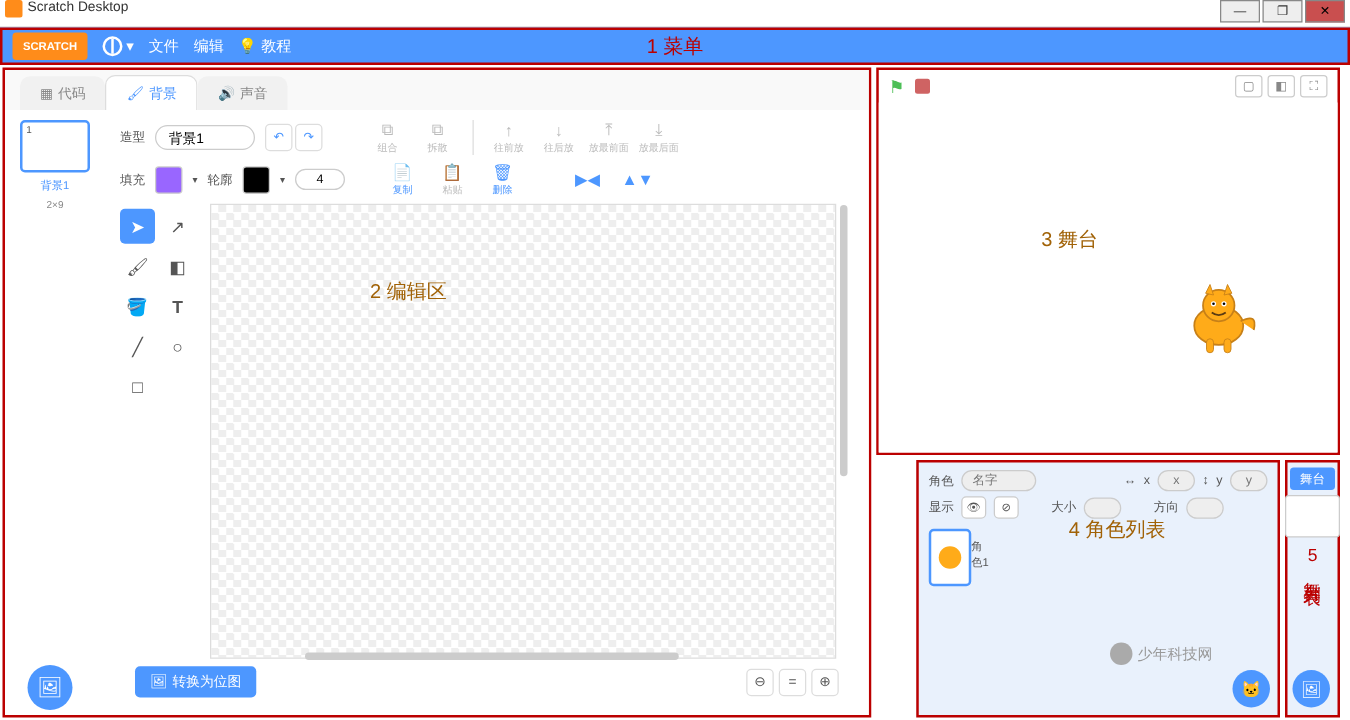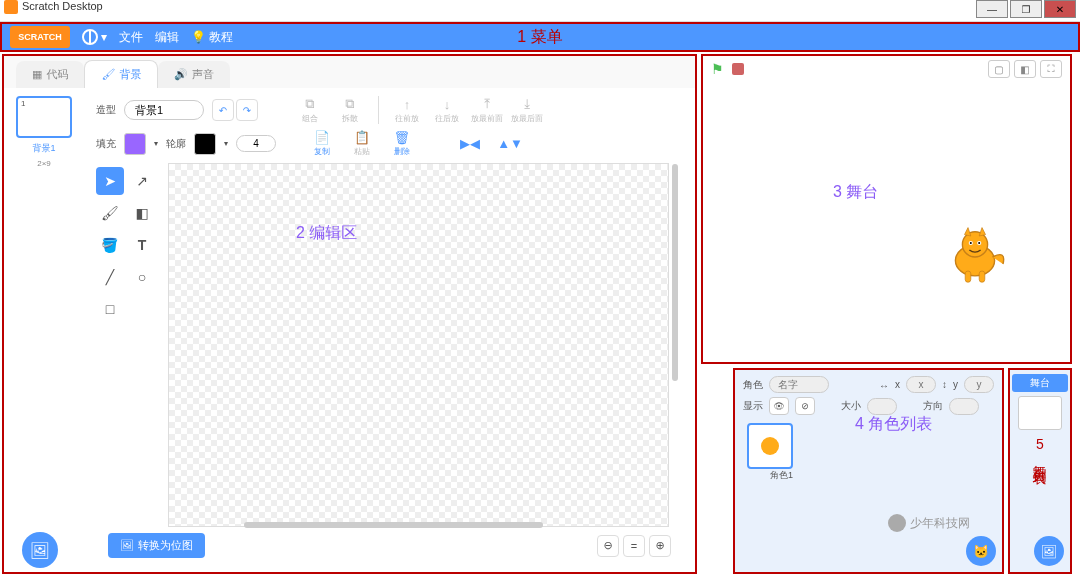--- a/index.html
+++ b/index.html
@@ -54,21 +54,21 @@
 .stroke-w { border: 1px solid #ccc; border-radius: 10px; width: 40px; text-align: center; font-size: 10px; padding: 2px; }
 
 .canvas-area { flex: 1; display: flex; gap: 8px; position: relative; }
 .tool-palette { width: 64px; display: flex; flex-wrap: wrap; gap: 4px; align-content: flex-start; padding-top: 4px; }
 .tool { width: 28px; height: 28px; display: flex; align-items: center; justify-content: center; border-radius: 4px; font-size: 14px; cursor: pointer; color: #555; }
 .tool.active { background: #4d97ff; color: #fff; }
 .canvas { flex: 1; background: repeating-conic-gradient(#eee 0% 25%, #fff 0% 50%) 0 0 / 12px 12px; border: 1px solid #ddd; position: relative; margin-right: 14px; }
 .canvas .scroll-v { position: absolute; right: -10px; top: 0; width: 6px; height: 60%; background: #ccc; border-radius: 3px; }
 .canvas .scroll-h { position: absolute; bottom: -2px; left: 15%; width: 60%; height: 6px; background: #ccc; border-radius: 3px; }
 
-.annot { position: absolute; color: #8b5cf6; font-size: 16px; pointer-events: none; }
+.annot { position: absolute; color: #a16207; font-size: 16px; pointer-events: none; }
 
 .bottom-bar { display: flex; align-items: center; justify-content: space-between; padding: 6px 12px; }
 .convert-btn { background: #4d97ff; color: #fff; border: none; border-radius: 4px; padding: 5px 12px; font-size: 11px; display: flex; align-items: center; gap: 4px; cursor: pointer; }
 .zoom-group { display: flex; gap: 4px; }
 .zoom-btn { width: 22px; height: 22px; border: 1px solid #ddd; border-radius: 4px; background: #fff; display: flex; align-items: center; justify-content: center; font-size: 11px; cursor: pointer; color: #555; }
 .fab { position: absolute; bottom: 8px; width: 36px; height: 36px; border-radius: 50%; background: #4d97ff; color: #fff; display: flex; align-items: center; justify-content: center; font-size: 16px; cursor: pointer; }
 .fab.left { left: 22px; }
 
 
 .stage-box { border: 2px solid #b00; margin: 2px; flex: 0 0 310px; display: flex; flex-direction: column; position: relative; background: #fff; }
@@ -83,21 +83,21 @@
 
 .bottom-row { flex: 1; display: flex; gap: 4px; margin: 2px; padding-left: 32px; }
 .sprite-panel { flex: 1; border: 2px solid #b00; background: #e9f1fc; padding: 6px 8px; position: relative; font-size: 10px; color: #555; }
 .sp-row { display: flex; align-items: center; gap: 6px; margin-bottom: 4px; }
 .sp-input { border: 1px solid #ccc; border-radius: 12px; padding: 2px 8px; font-size: 10px; background: #eee; width: 60px; }
 .sp-pill { border: 1px solid #ccc; border-radius: 10px; padding: 2px 8px; font-size: 10px; background: #eee; width: 30px; text-align: center; }
 .sp-icon-btn { width: 20px; height: 18px; border: 1px solid #ccc; border-radius: 4px; background: #fff; display: flex; align-items: center; justify-content: center; font-size: 9px; cursor: pointer; }
 .sprite-thumb { width: 46px; height: 46px; border: 2px solid #4d97ff; border-radius: 4px; background: #fff; display: flex; align-items: center; justify-content: center; margin-top: 4px; }
 .sprite-label { font-size: 9px; color: #555; }
 
-.stage-list { width: 64px; border: 2px solid #b00; background: #e9f1fc; display: flex; flex-direction: column; align-items: center; padding: 4px 2px; position: relative; }
+.stage-list { width: 44px; border: 2px solid #b00; background: #e9f1fc; display: flex; flex-direction: column; align-items: center; padding: 4px 2px; position: relative; }
 .stage-list-header { background: #4d97ff; color: #fff; font-size: 10px; width: 100%; text-align: center; padding: 2px 0; border-radius: 3px; }
 .stage-thumb-box { width: 44px; height: 34px; background: #fff; border: 1px solid #ccc; border-radius: 3px; margin-top: 4px; }
 .vtext { color: #b00; font-size: 14px; writing-mode: vertical-rl; text-orientation: upright; margin-top: 6px; letter-spacing: 2px; }
 
 .fab2 { position: absolute; bottom: 6px; right: 6px; width: 30px; height: 30px; border-radius: 50%; background: #4d97ff; color: #fff; display: flex; align-items: center; justify-content: center; font-size: 13px; cursor: pointer; }
 
 .wechat { position: absolute; right: 110px; bottom: 44px; display: flex; align-items: center; gap: 4px; color: #999; font-size: 12px; }
 .wechat .wc-icon { width: 18px; height: 18px; background: #aaa; border-radius: 50%; }
 </style>
 </head>
@@ -282,21 +282,21 @@
         <div class="sp-row">
           <span>显示</span>
           <div class="sp-icon-btn">👁</div>
           <div class="sp-icon-btn">⊘</div>
           <span style="margin-left:20px">大小</span>
           <input class="sp-pill" style="">
           <span style="margin-left:20px">方向</span>
           <input class="sp-pill" style="">
         </div>
         <div class="annot" style="left:120px; top:44px;">4 角色列表</div>
-        <div style="display:flex;flex-direction:column;align-items:flex-end;width:50px">
+        <div style="display:flex;flex-direction:row;align-items:center;width:50px">
           <div class="sprite-thumb">
             <svg width="30" height="30" viewBox="0 0 100 100">
                 <circle cx="50" cy="50" r="30" fill="#ffab19"></circle>
               </svg>
           </div>
           <span class="sprite-label">角色1</span>
         </div>
         <div class="fab2">🐱</div>
       </div>
 

